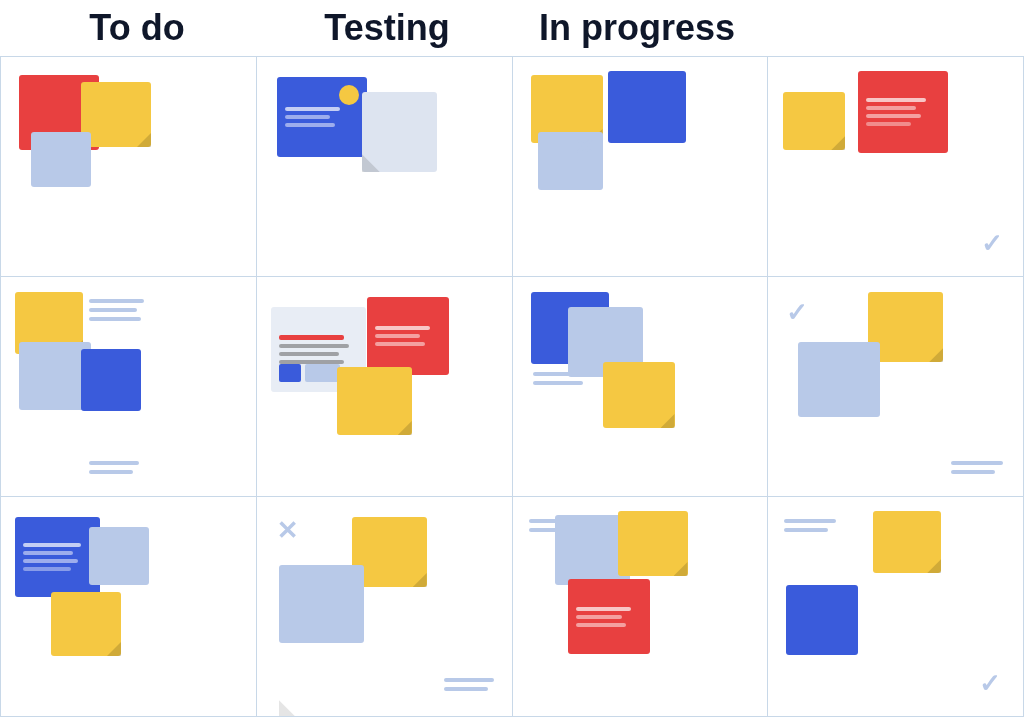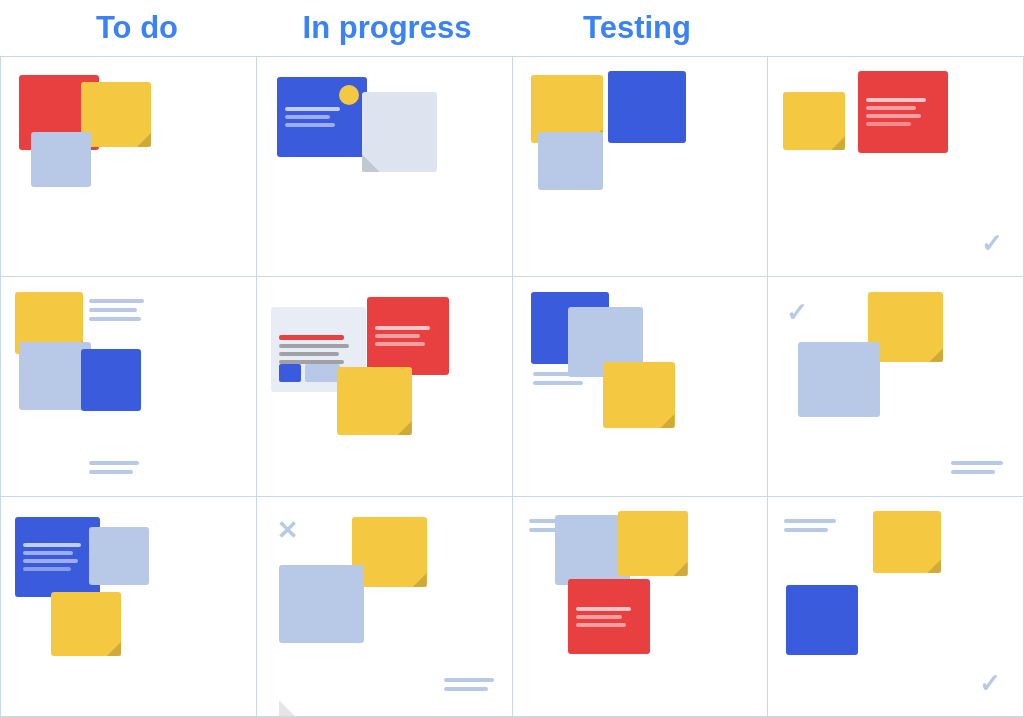--- a/index.html
+++ b/index.html
@@ -21,23 +21,23 @@
     .column-headers {
       display: grid;
       grid-template-columns: repeat(4, 1fr);
       padding: 0 12px;
       height: 56px;
       align-items: center;
     }
 
     .column-header {
       text-align: center;
-      font-size: 31px;
+      font-size: 36px;
       font-weight: bold;
-      color: #3b82f6;
+      color: #0f172a;
     }
 
     .board-grid {
       flex: 1;
       display: grid;
       grid-template-columns: repeat(4, 1fr);
       grid-template-rows: repeat(3, 1fr);
       border-left: 1.5px solid #c8d8e8;
       border-top: 1.5px solid #c8d8e8;
     }
@@ -124,22 +124,22 @@
       background: #3a5bdb;
     }
   </style>
 </head>
 <body>
 
 <div class="kanban-board">
 
   <div class="column-headers">
     <div class="column-header">To do</div>
+    <div class="column-header">Testing</div>
     <div class="column-header">In progress</div>
-    <div class="column-header">Testing</div>
   </div>
 
   <div class="board-grid">
 
     <div class="cell">
 
       <div class="card card-red" style="width:80px;height:75px;left:18px;top:18px;"></div>
 
       <div class="card card-yellow sticky-fold" style="width:70px;height:65px;left:80px;top:25px;"></div>
 

